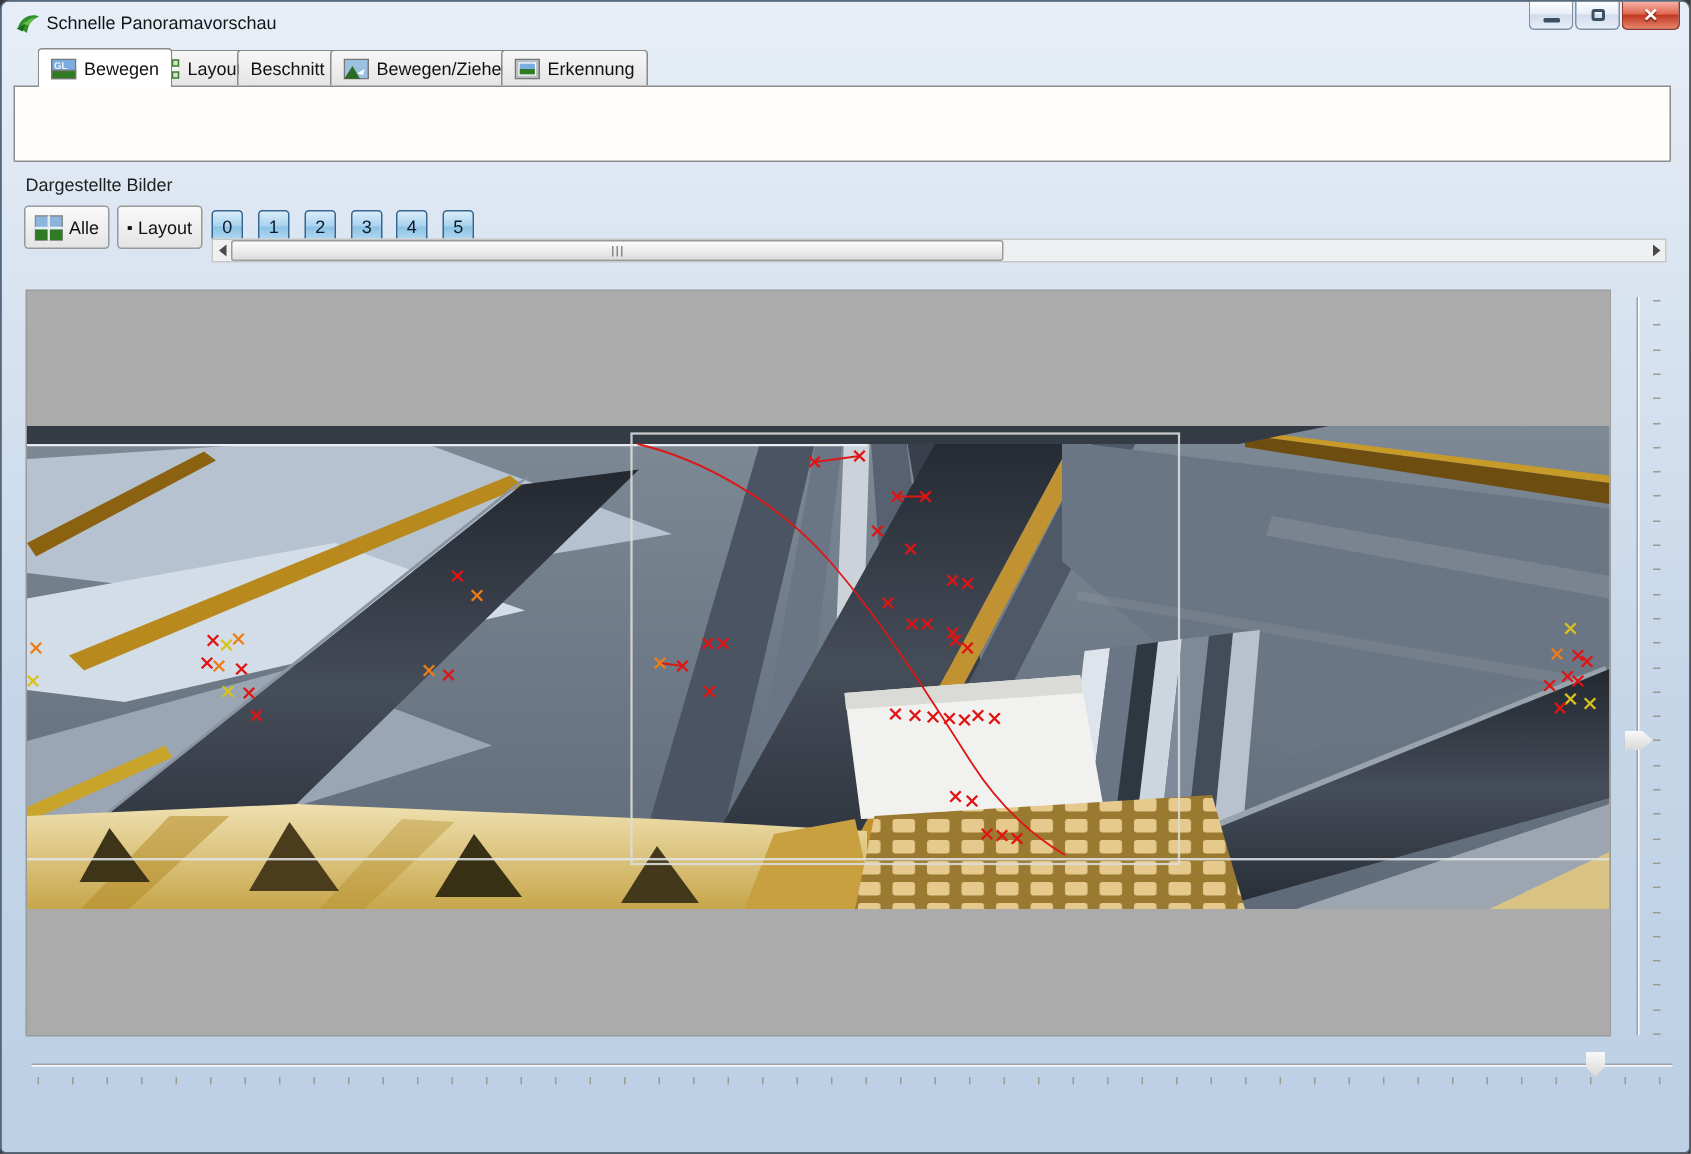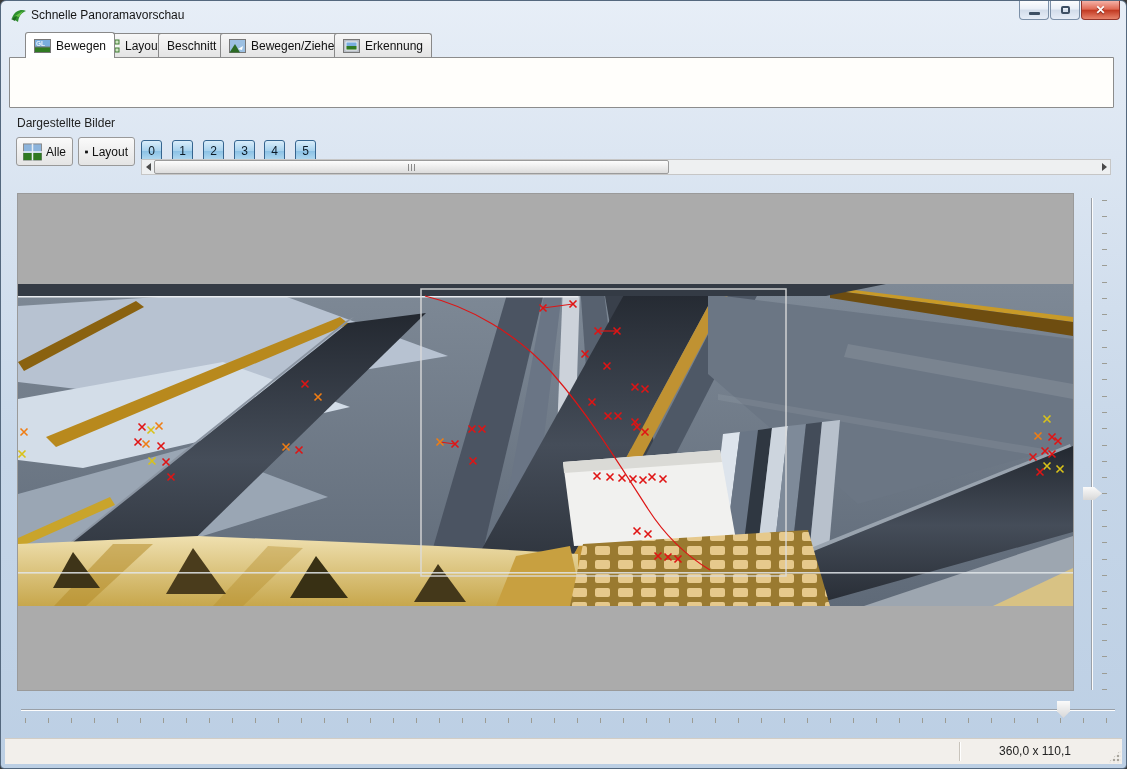--- a/index.html
+++ b/index.html
@@ -465,18 +465,13 @@
       <div class="tick-h" style="left: 947px;"></div>
       <div class="tick-h" style="left: 970px;"></div>
       <div class="tick-h" style="left: 993px;"></div>
       <div class="tick-h" style="left: 1016px;"></div>
       <div class="tick-h" style="left: 1039px;"></div>
       <div class="tick-h" style="left: 1062px;"></div>
       <div class="tick-h" style="left: 1085px;"></div>
     </div>
   <div id="hthumb" class="abs"></div>
 
-  <div id="statusbar" class="abs">
-    <div id="status-sep" class="abs"></div>
-    <span id="status-size" class="abs">360,0 x 110,1</span>
-    <div id="resize-grip" class="abs"></div>
-  </div>
 </div>
 
 </body></html>

